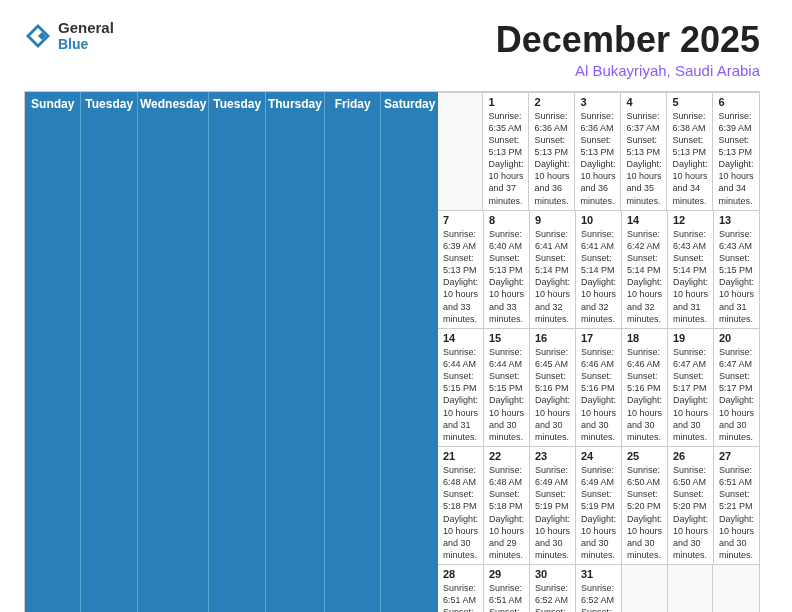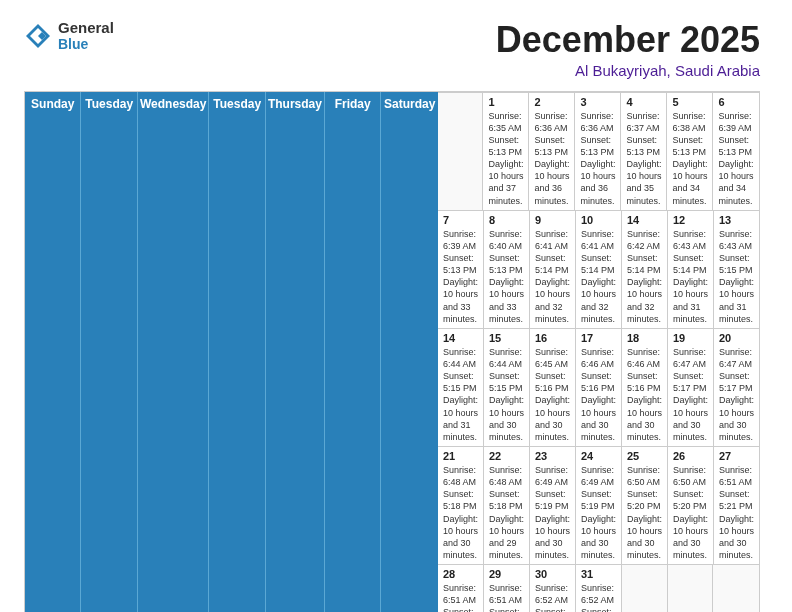--- a/index.html
+++ b/index.html
@@ -51,21 +51,21 @@
       text-align: right;
     }
     .main-title {
       font-size: 36px;
       font-weight: bold;
       color: #222;
       line-height: 1.1;
     }
     .subtitle {
       font-size: 15px;
-      color: #4c1d95;
+      color: #8b5cf6;
       margin-top: 2px;
     }
     .calendar {
       flex: 1;
       display: flex;
       flex-direction: row;
       border: 1px solid #ccc;
     }
     .cal-header {
       display: grid;

